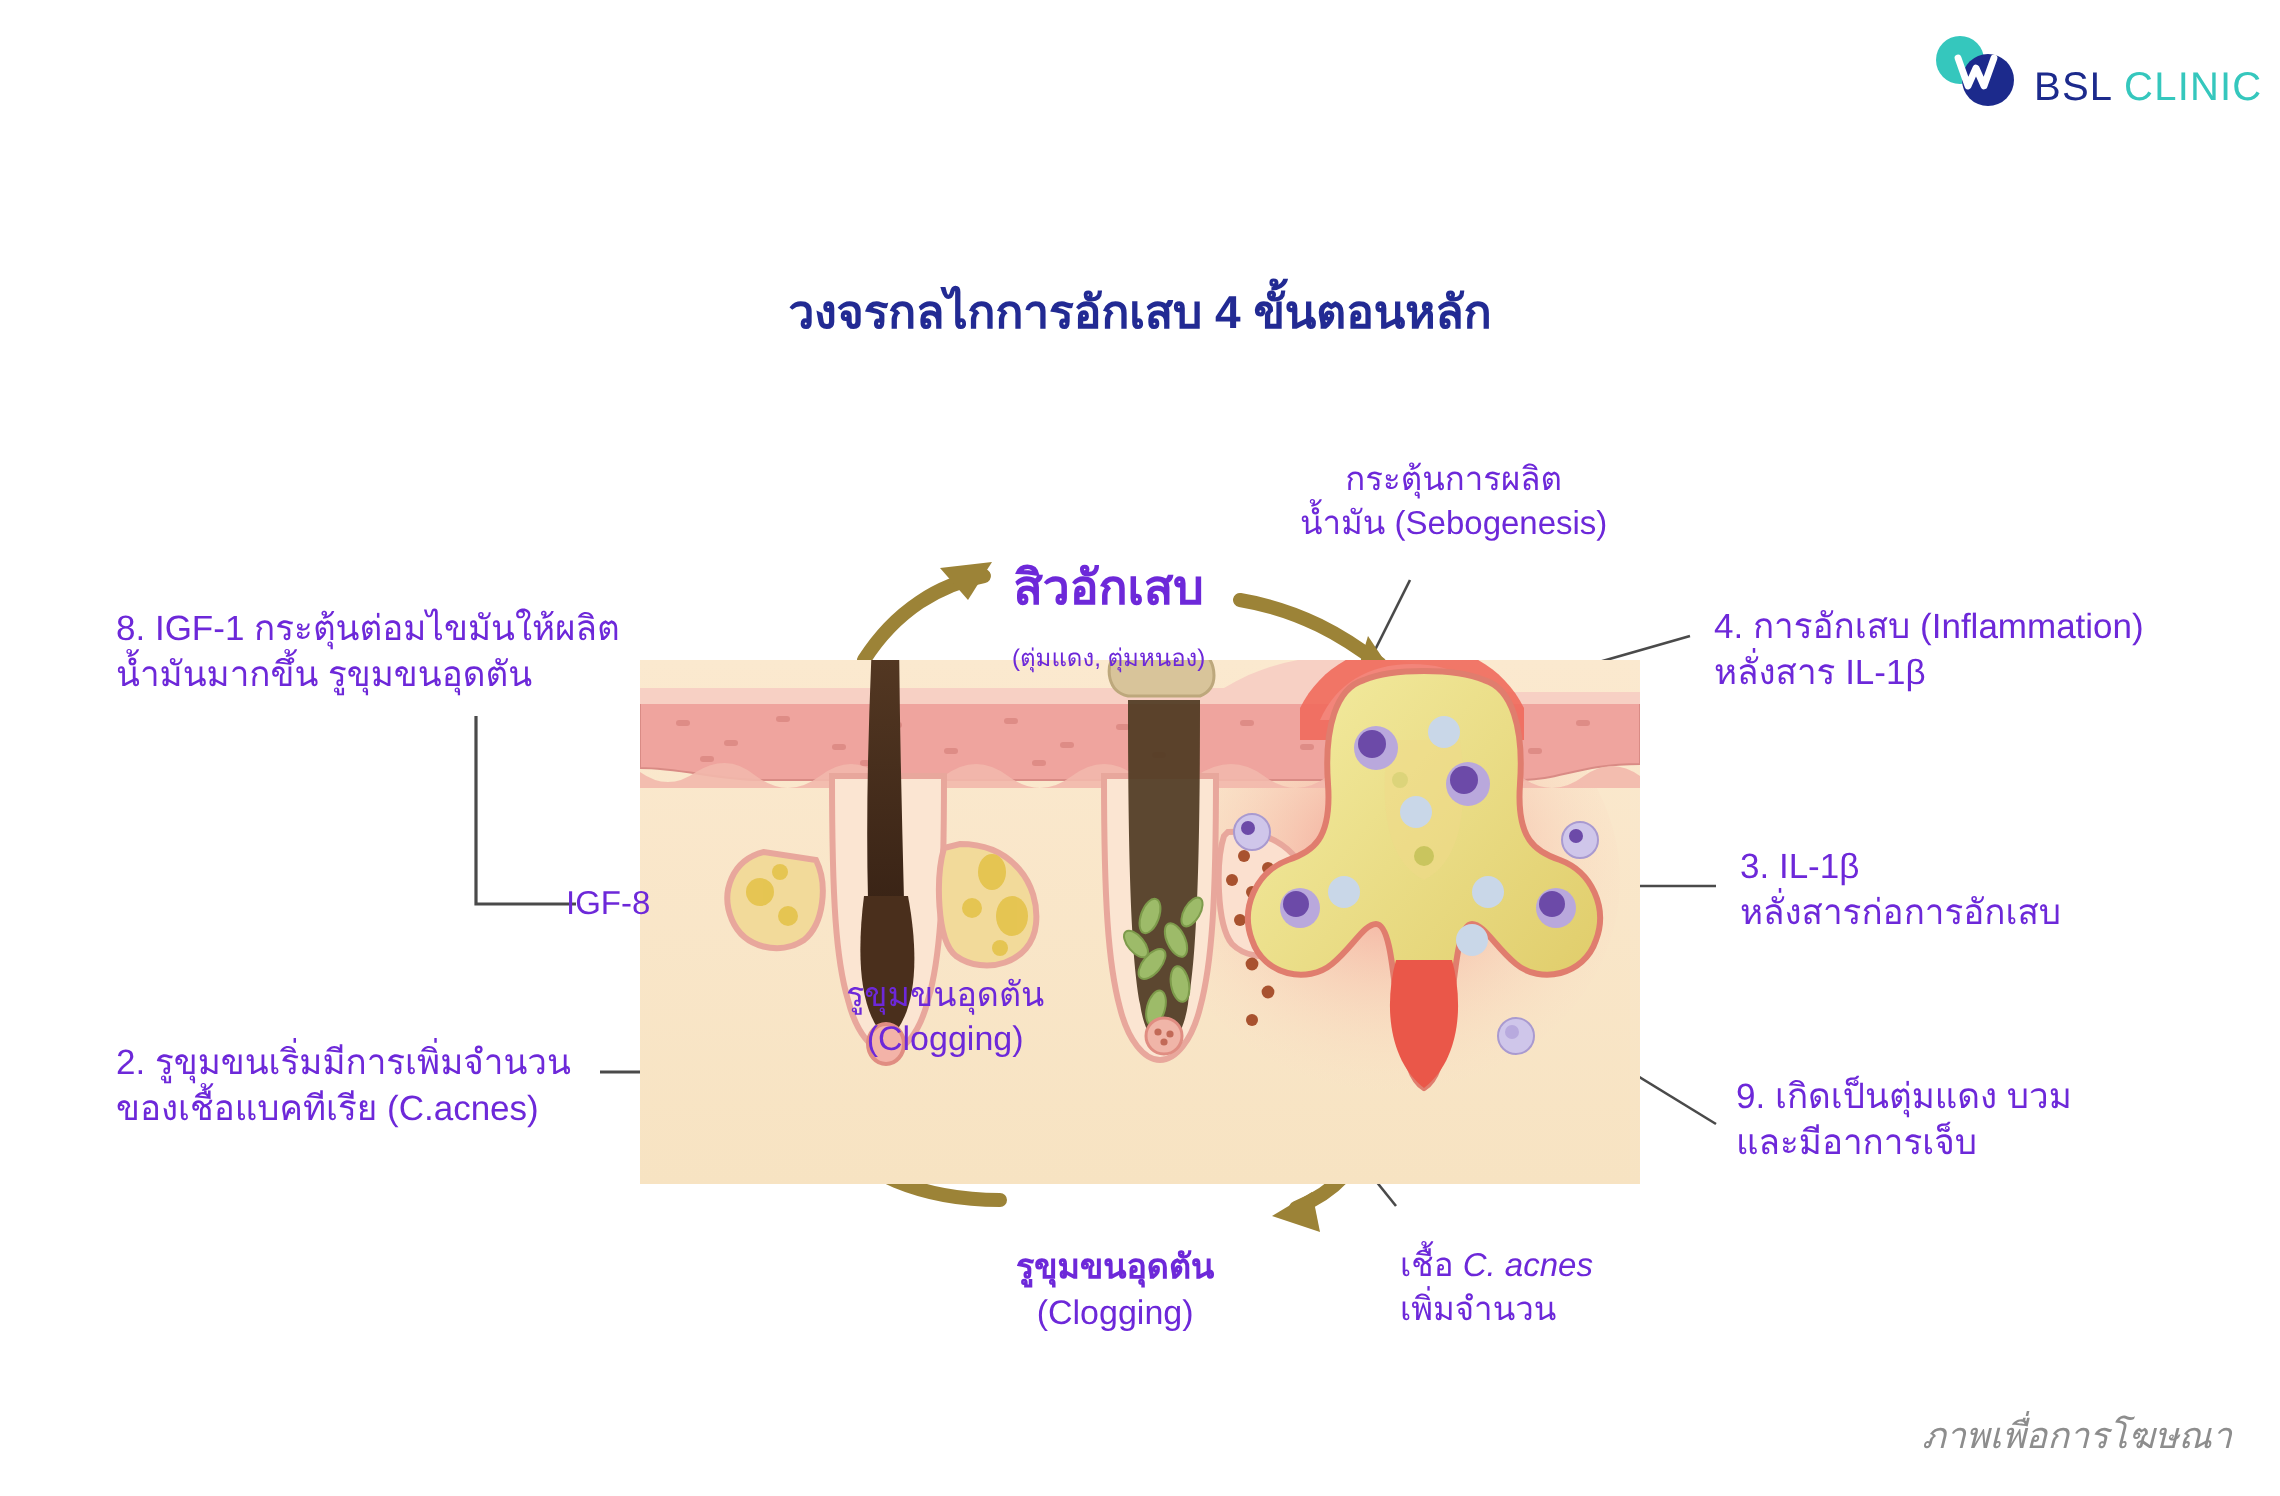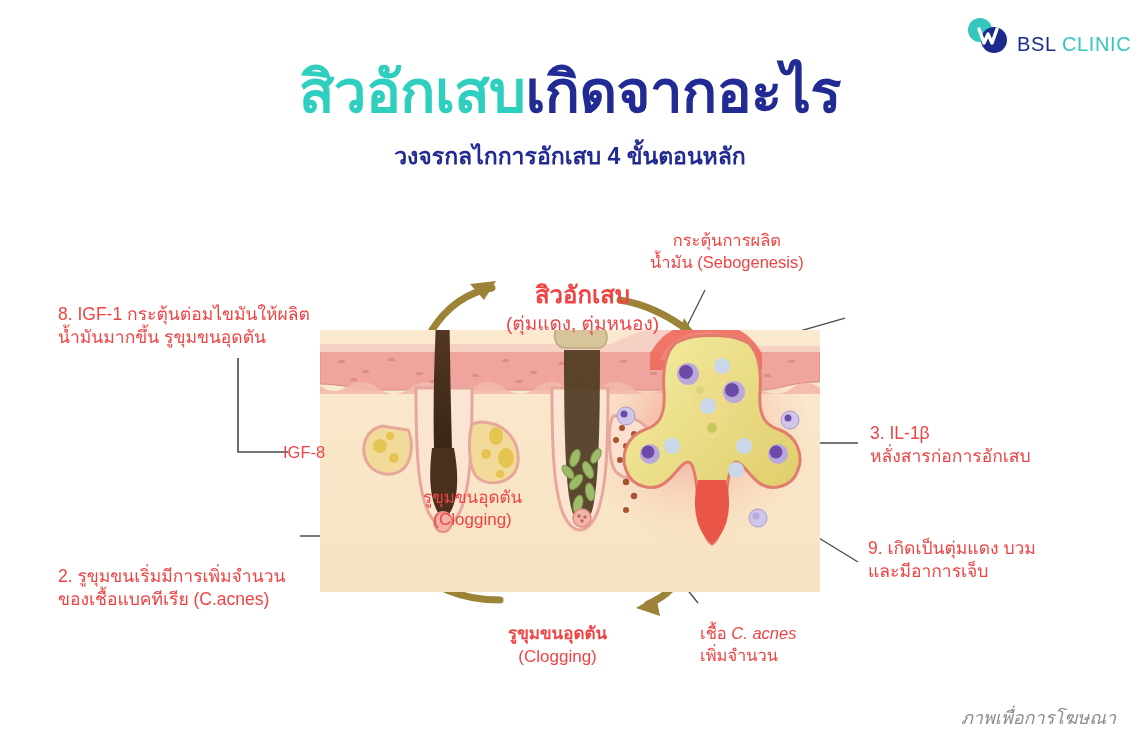--- a/index.html
+++ b/index.html
@@ -39,26 +39,26 @@
 
   
   .diagram {
     position: absolute; left: 320px; top: 330px; width: 500px; height: 262px;
     background: linear-gradient(180deg,#fbf1df 0%, #fbeedb 60%, #f9ead2 100%);
     overflow: hidden;
   }
   .skin-svg { position:absolute; inset:0; }
 
   
-  .lbl { position: absolute; color: #ef4444; line-height: 1.32; white-space: pre-line; }
+  .lbl { position: absolute; color: #6d28d9; line-height: 1.32; white-space: pre-line; }
   .lbl-1 { left: 58px; top: 303px; font-size: 17.5px; }
-  .lbl-2 { left: 58px; top: 520px; font-size: 17.5px; margin-top: 45px; }
+  .lbl-2 { left: 58px; top: 520px; font-size: 17.5px; }
   .lbl-igf { left: 283px; top: 442px; font-size: 16.5px; }
   .lbl-acne { left: 506px; top: 247px; font-size: 24px; font-weight: bold; text-align:center; }
-  .lbl-acne .sub { display:block; font-size: 19px; font-weight: normal; margin-top: 1px; }
+  .lbl-acne .sub { display:block; font-size: 12px; font-weight: normal; margin-top: 12px; }
   .lbl-sebo { left: 650px; top: 230px; font-size: 16.5px; text-align:center; }
   .lbl-r4a { left: 857px; top: 302px; font-size: 17.5px; }
   .lbl-r3  { left: 870px; top: 422px; font-size: 17.5px; }
   .lbl-r4b { left: 868px; top: 537px; font-size: 17.5px; }
   .lbl-clog1 { left: 423px; top: 487px; font-size: 17px; text-align:center; }
   .lbl-clog2 { left: 508px; top: 601px; font-size: 17px; font-weight: bold; text-align:center; }
   .lbl-clog2 .sub { display:block; font-weight:normal; }
   .lbl-cacnes { left: 700px; top: 601px; font-size: 16.5px; }
   .lbl-cacnes .ital { font-style: italic; }
 
@@ -80,23 +80,20 @@
       <svg class="w" viewBox="0 0 26 26">
         <path d="M4 6 L9 20 L13 11 L17 20 L22 6" stroke="#ffffff" stroke-width="3.4" fill="none" stroke-linejoin="round" stroke-linecap="round"></path>
       </svg>
     </div>
     <div class="logo-text">
       <span class="bsl">BSL</span>
       <span class="clinic">CLINIC</span>
     </div>
   </div>
 
-  <div class="title">
-    <span class="t-teal">สิวอักเสบ</span><span class="t-navy">เกิดจากอะไร</span>
-  </div>
   <div class="subtitle">วงจรกลไกการอักเสบ 4 ขั้นตอนหลัก</div>
 
   <svg class="connector" style="left:0;top:0;width:1140px;height:748px;">
 
     <path d="M238 358 L238 452 L288 452" stroke="#4a4a4a" stroke-width="1.6" fill="none"></path>
 
     <path d="M300 536 L392 536" stroke="#4a4a4a" stroke-width="1.6" fill="none"></path>
 
     <path d="M705 290 L680 340" stroke="#4a4a4a" stroke-width="1.3" fill="none"></path>
 
@@ -289,20 +286,22 @@
     ของเชื้อแบคทีเรีย (C.acnes)</div>
 
   <div class="lbl lbl-acne">
     <span>สิวอักเสบ</span>
     <span class="sub">(ตุ่มแดง, ตุ่มหนอง)</span>
   </div>
 
   <div class="lbl lbl-sebo">กระตุ้นการผลิต
 น้ำมัน (Sebogenesis)</div>
 
+  <div class="lbl lbl-r4a">4. การอักเสบ (Inflammation)
+    หลั่งสาร IL-1β</div>
   <div class="lbl lbl-r3">3. IL-1β
     หลั่งสารก่อการอักเสบ</div>
   <div class="lbl lbl-r4b">9. เกิดเป็นตุ่มแดง บวม
     และมีอาการเจ็บ</div>
 
   <div class="lbl lbl-clog1">รูขุมขนอุดตัน
 (Clogging)</div>
 
   <div class="lbl lbl-clog2">
     <span>รูขุมขนอุดตัน</span>

